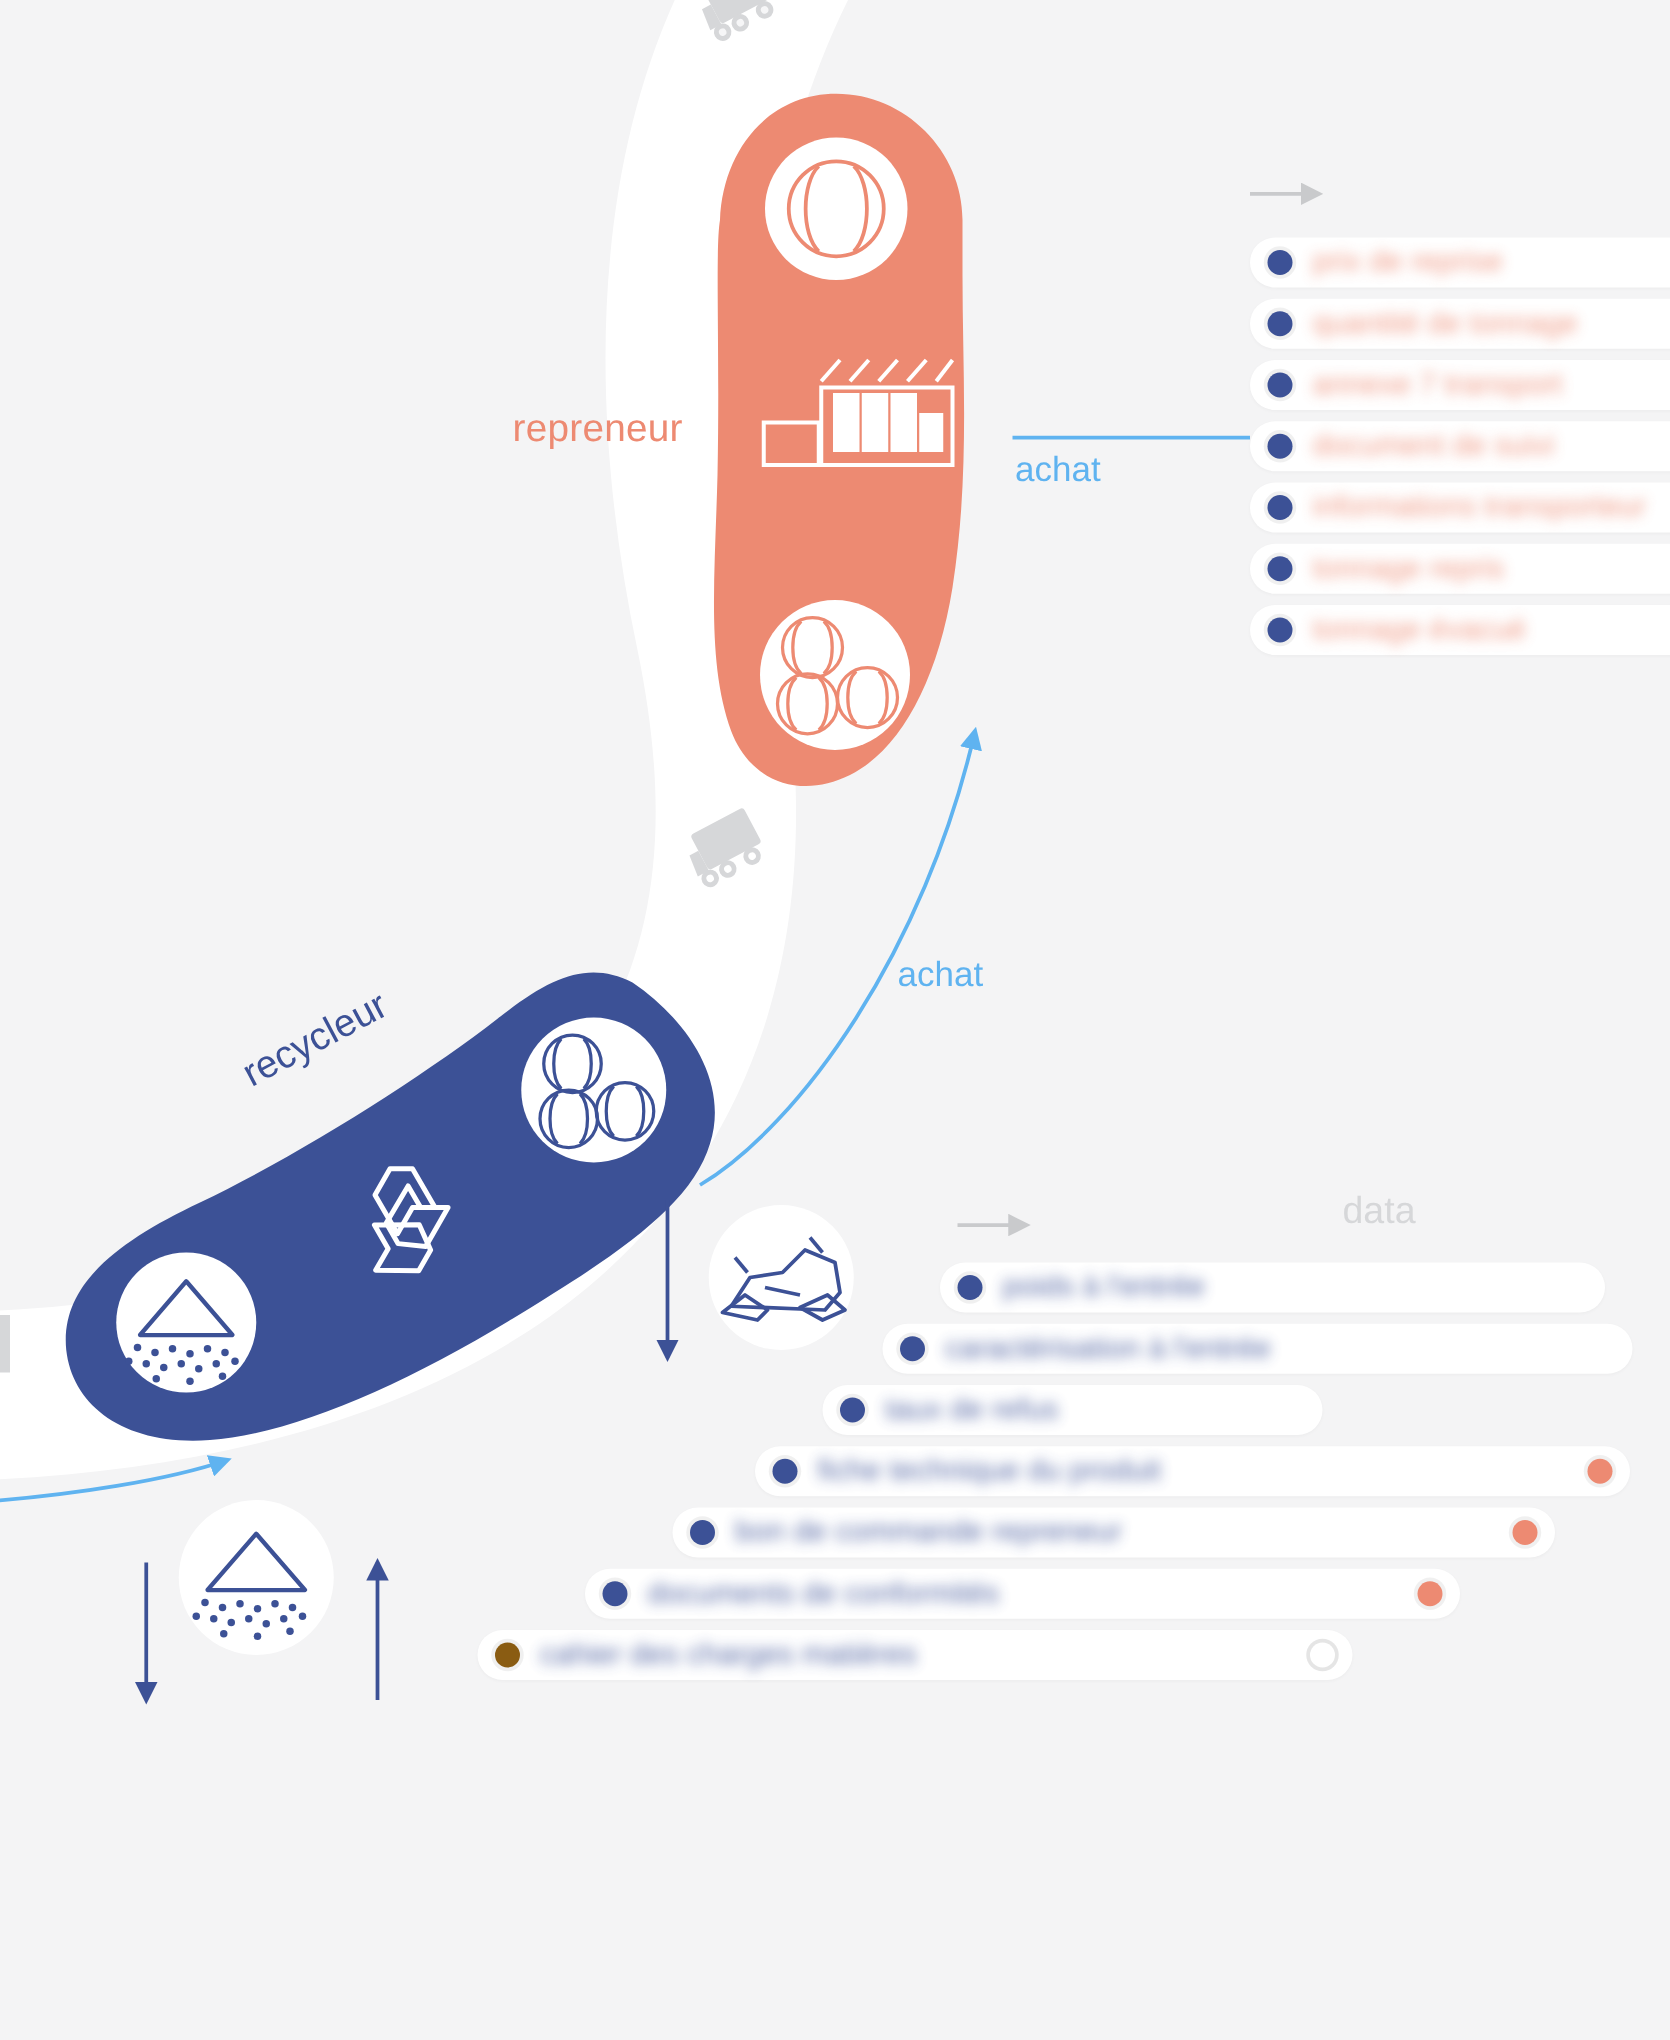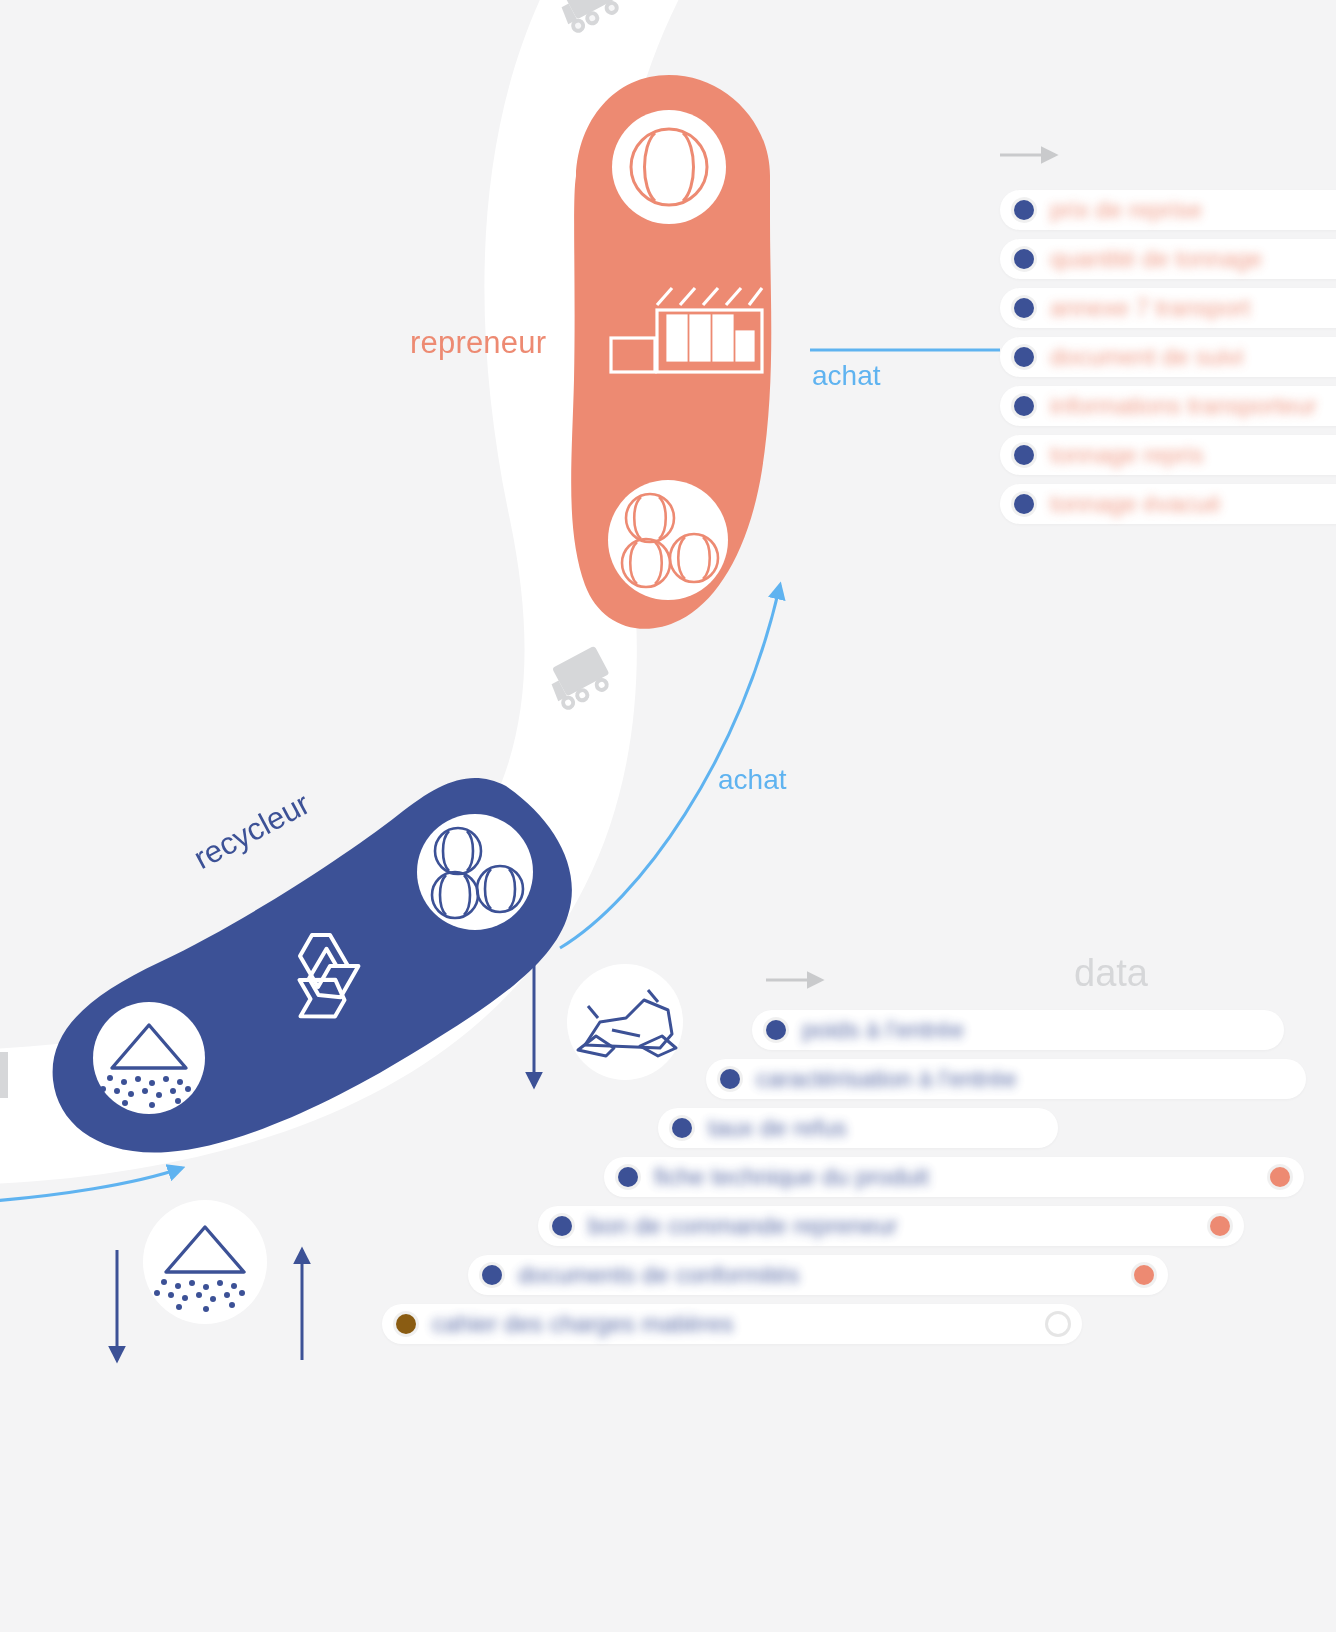--- a/index.html
+++ b/index.html
@@ -15,21 +15,21 @@
 
   .lbl-repreneur{
     left:410px;top:325px;font-size:31px;color:#ED8A72;letter-spacing:.2px;
   }
   .lbl-recycleur{
     left:188px;top:845px;font-size:31px;color:#3C5196;
     transform:rotate(-28deg);transform-origin:left top;
   }
   .lbl-achat-1{left:812px;top:360px;font-size:28px;color:#5FB3F0;}
   .lbl-achat-2{left:718px;top:764px;font-size:28px;color:#5FB3F0;}
-  .lbl-data{left:1074px;top:952px;font-size:38px;color:#d6d7d9;}
+  .lbl-data{left:1074px;top:952px;font-size:30px;color:#d6d7d9;}
 
   
   .pill{
     position:absolute;height:40px;border-radius:20px;background:#ffffff;
     box-shadow:0 1px 3px rgba(0,0,0,.035);
     display:flex;align-items:center;
   }
   .pill .dot{
     width:20px;height:20px;border-radius:50%;margin-left:14px;flex:0 0 auto;
     box-shadow:0 0 0 3px rgba(0,0,0,.06);

